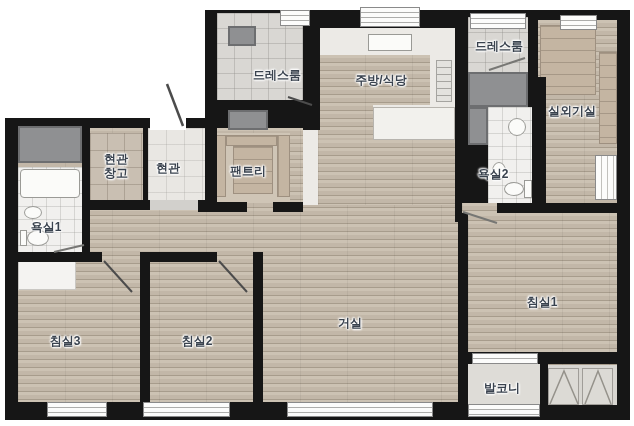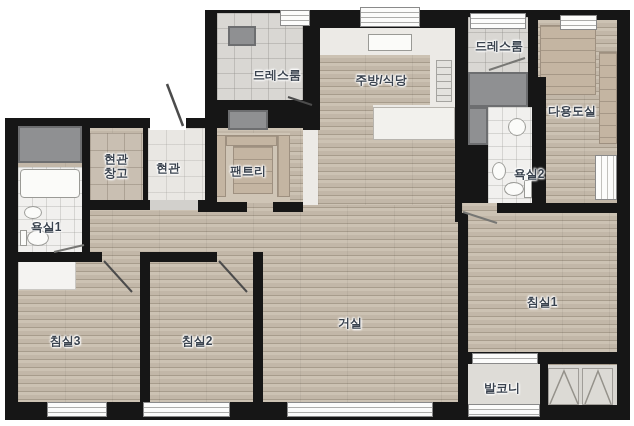--- a/index.html
+++ b/index.html
@@ -151,25 +151,25 @@
     <line x1="54" y1="252" x2="84" y2="245" stroke="#777774" stroke-width="2"></line>
     <line x1="104" y1="261" x2="132" y2="292" stroke="#4c4c4c" stroke-width="2"></line>
     <line x1="219" y1="261" x2="247" y2="292" stroke="#4c4c4c" stroke-width="2"></line>
     <polyline points="550,404 564,371 578,404" fill="none" stroke="#95928b" stroke-width="1.5"></polyline>
     <polyline points="585,404 598,371 611,404" fill="none" stroke="#95928b" stroke-width="1.5"></polyline>
   </svg>
 
   <div class="lbl" style="left:277px;top:75px">드레스룸</div>
   <div class="lbl" style="left:381px;top:80px">주방/식당</div>
   <div class="lbl" style="left:499px;top:46px">드레스룸</div>
-  <div class="lbl" style="left:572px;top:111px">다용도실</div>
+  <div class="lbl" style="left:572px;top:111px">실외기실</div>
   <div class="lbl lbl-wrap" style="left:116px;top:167px">현관 창고</div>
   <div class="lbl" style="left:168px;top:168px">현관</div>
   <div class="lbl" style="left:248px;top:171px">팬트리</div>
-  <div class="lbl" style="left:529px;top:174px">욕실2</div>
+  <div class="lbl" style="left:493px;top:174px">욕실2</div>
   <div class="lbl" style="left:46px;top:227px">욕실1</div>
   <div class="lbl" style="left:65px;top:341px">침실3</div>
   <div class="lbl" style="left:197px;top:341px">침실2</div>
   <div class="lbl" style="left:350px;top:323px">거실</div>
   <div class="lbl" style="left:542px;top:302px">침실1</div>
   <div class="lbl" style="left:502px;top:388px">발코니</div>
 
 </div>
 
 </body></html>

